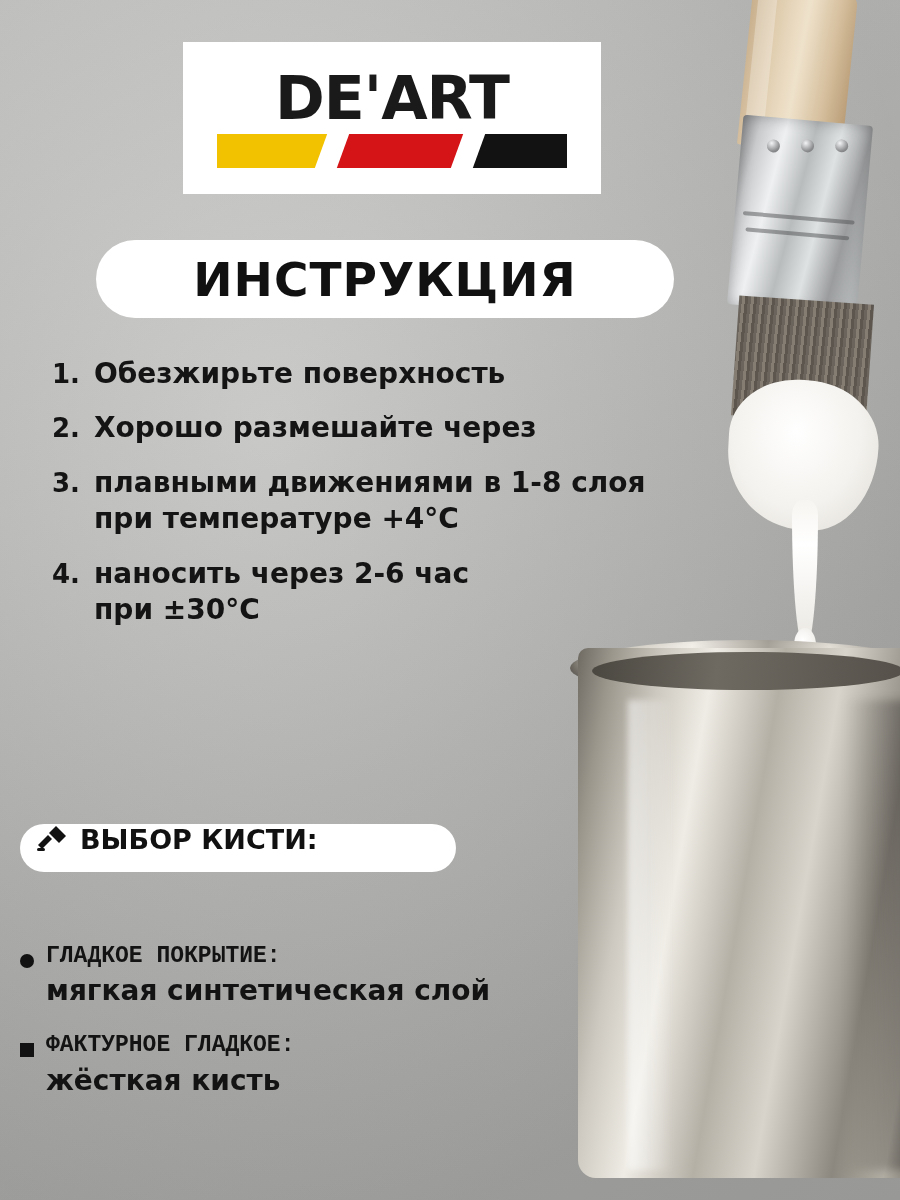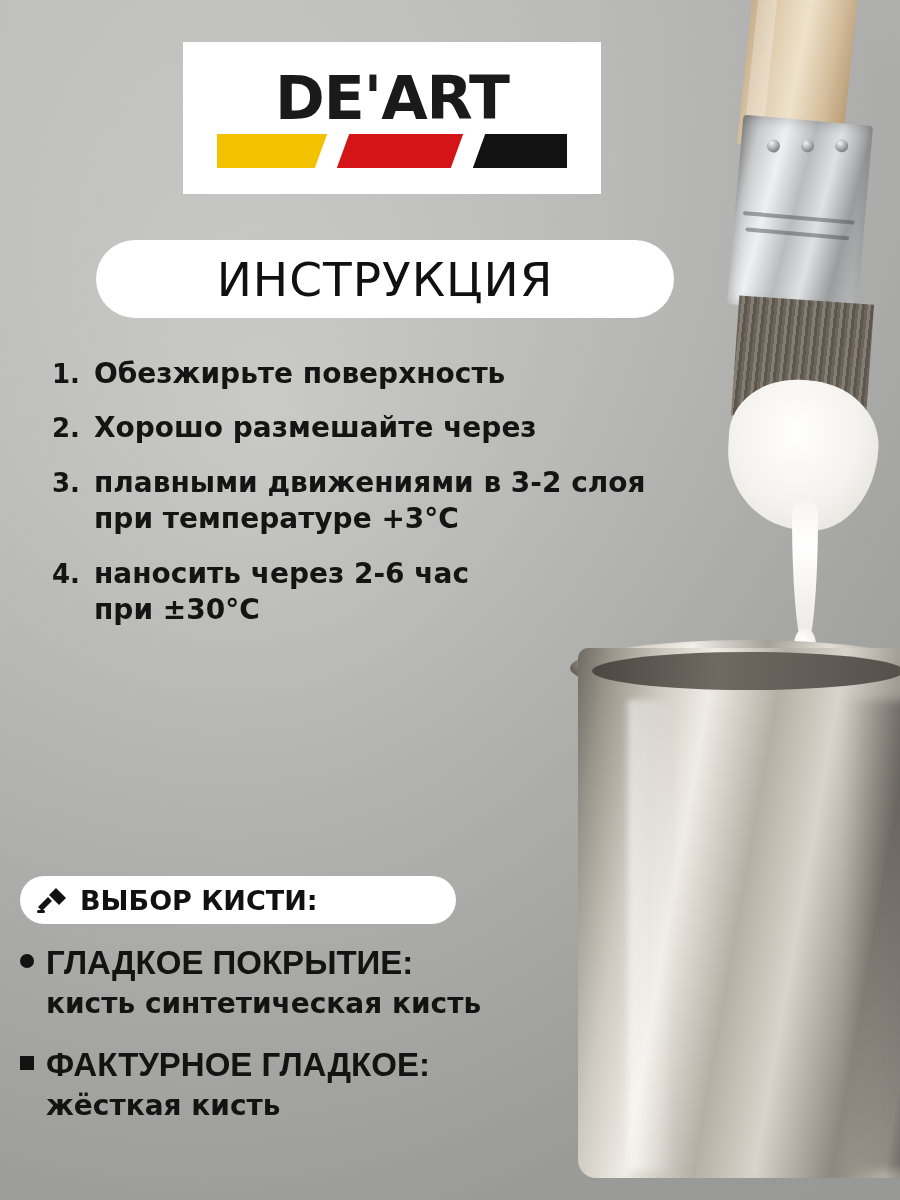--- a/index.html
+++ b/index.html
@@ -227,21 +227,21 @@
     width: 578px;
     height: 78px;
     background: #ffffff;
     border-radius: 39px;
     display: flex;
     align-items: center;
     justify-content: center;
   }
   .title-pill span {
     font-family: "DejaVu Sans", sans-serif;
-    font-weight: normal;
+    font-weight: bold;
     font-size: 47px;
     letter-spacing: 1px;
     color: #111111;
   }
 
   .steps {
     position: absolute;
     left: 16px;
     top: 356px;
     width: 780px;
@@ -271,27 +271,27 @@
     max-width: 700px;
   }
   .step-text .justified {
     text-align: justify;
     text-align-last: justify;
   }
 
   .brush-choice {
     position: absolute;
     left: 20px;
-    top: 876px;
+    top: 824px;
     width: 420px;
     height: 48px;
     background: #ffffff;
     border-radius: 24px;
     display: flex;
-    align-items: center;
+    align-items: flex-start;
     padding-left: 16px;
   }
   .brush-choice .icon {
     width: 34px;
     height: 28px;
     margin-right: 10px;
     flex: 0 0 auto;
   }
   .brush-choice span.label {
     font-family: "DejaVu Sans", sans-serif;
@@ -323,23 +323,23 @@
     height: 14px;
     border-radius: 50%;
     background: #121212;
   }
   .bullet-mark.square {
     width: 14px;
     height: 14px;
     background: #121212;
   }
   .bullet-title {
-    font-family: Liberation Sans, sans-serif;
-    font-weight: bold;
-    font-size: 33px;
+    font-family: Liberation Mono, monospace;
+    font-weight: bold;
+    font-size: 23px;
     color: #131313;
     line-height: 1.28;
   }
   .bullet-sub {
     font-family: "DejaVu Sans", sans-serif;
     font-weight: bold;
     font-size: 28px;
     color: #131313;
     line-height: 1.28;
     margin-left: 26px;
@@ -400,22 +400,22 @@
       <div class="step">
         <div class="step-num">2.</div>
         <div class="step-text">
           <div>Хорошо размешайте через</div>
         </div>
       </div>
 
       <div class="step">
         <div class="step-num">3.</div>
         <div class="step-text">
-          <div class="justified">плавными движениями в 3-2 слоя</div>
-          <div>при температуре +3°С</div>
+          <div class="justified">плавными движениями в 1-8 слоя</div>
+          <div>при температуре +4°С</div>
         </div>
       </div>
 
       <div class="step">
         <div class="step-num">4.</div>
         <div class="step-text">
           <div>наносить через 2-6 час</div>
           <div>при ±30°С</div>
         </div>
       </div>
@@ -431,21 +431,21 @@
       <span class="label">ВЫБОР КИСТИ:</span>
     </div>
 
     <div class="bullets">
 
       <div class="bullet-block">
         <div class="bullet-head">
           <div class="bullet-mark dot"></div>
           <div class="bullet-title">ГЛАДКОЕ ПОКРЫТИЕ:</div>
         </div>
-        <div class="bullet-sub">кисть синтетическая кисть</div>
+        <div class="bullet-sub">мягкая синтетическая слой</div>
       </div>
 
       <div class="bullet-block">
         <div class="bullet-head">
           <div class="bullet-mark square"></div>
           <div class="bullet-title">ФАКТУРНОЕ ГЛАДКОЕ:</div>
         </div>
         <div class="bullet-sub">жёсткая кисть</div>
       </div>
 

